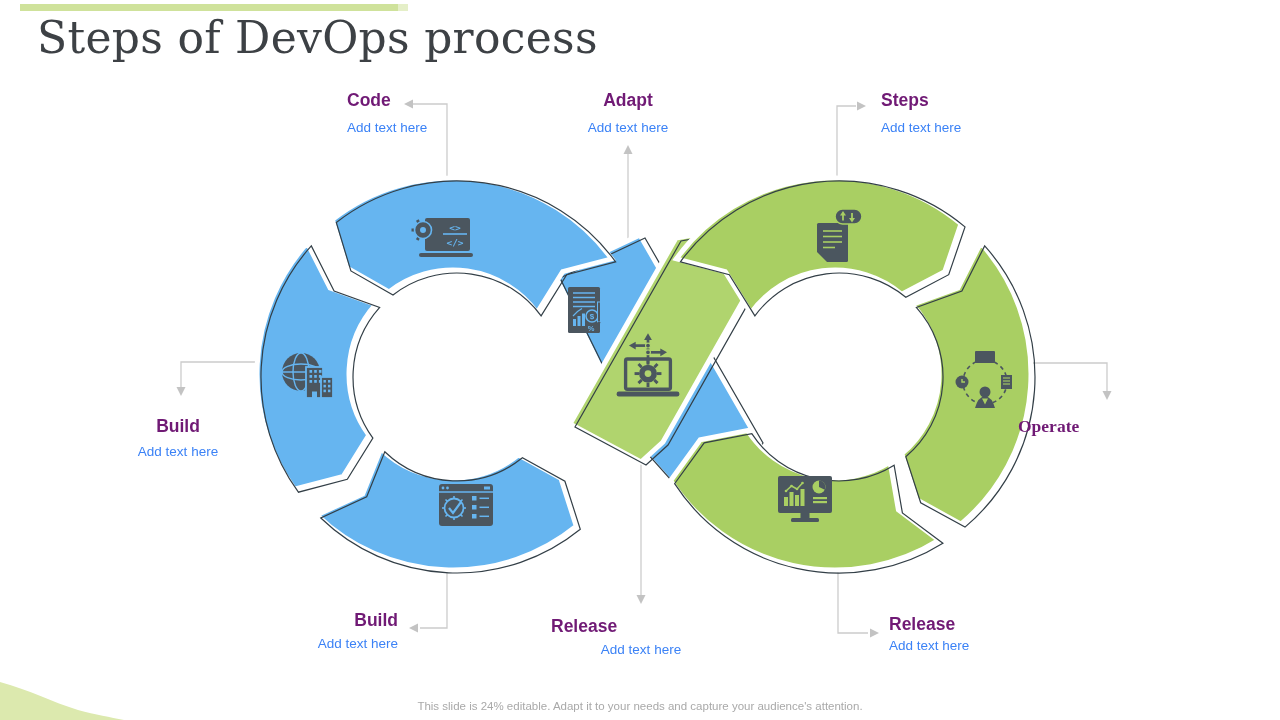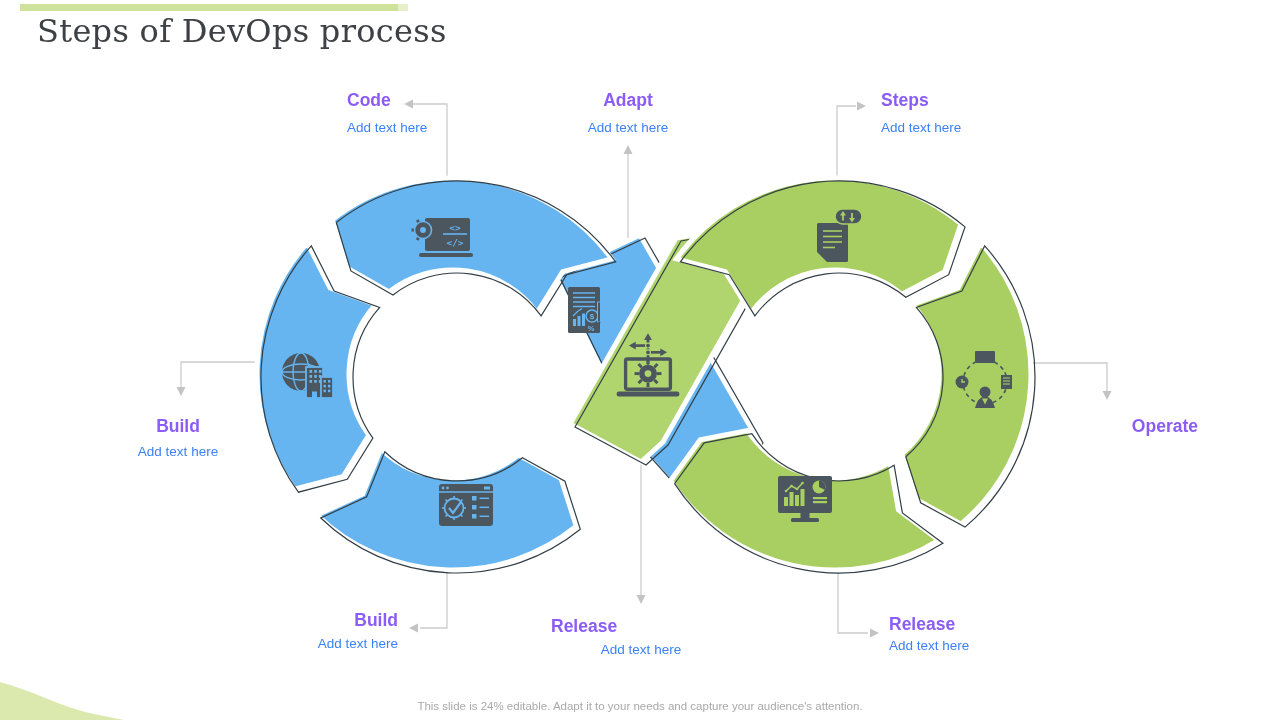--- a/index.html
+++ b/index.html
@@ -1,31 +1,31 @@
 <!DOCTYPE html>
 <html><head>
 <meta charset="utf-8">
 <style>
   html,body{margin:0;padding:0;background:#fff;}
   .slide{position:relative;width:1280px;height:720px;background:#fff;overflow:hidden;
          font-family:"Liberation Sans",sans-serif;}
   .accent-bar{position:absolute;left:20px;top:4px;width:378px;height:7px;background:#cfe29b;}
   .accent-tip{position:absolute;left:398px;top:4px;width:10px;height:7px;background:#e5efc8;}
   .title{position:absolute;left:37px;top:12px;margin:0;font-family:"DejaVu Serif",serif;
-         font-size:32px;font-weight:500;color:#3d4145;letter-spacing:.3px;text-align:right;}
+         font-size:44px;font-weight:500;color:#3d4145;letter-spacing:.3px;text-align:right;}
   #diagram{position:absolute;left:0;top:0;width:1280px;height:720px;}
-  .step-label{position:absolute;font-weight:bold;font-size:17.5px;color:#8b5cf6;}
+  .step-label{position:absolute;font-weight:bold;font-size:17.5px;color:#701a75;}
   .step-sub{position:absolute;font-size:13.5px;color:#3b82f6;}
   .lbl-code{left:347px;top:90px;}           .sub-code{left:347px;top:120px;}
   .lbl-plan{left:538px;width:180px;text-align:center;top:90px;}
   .sub-plan{left:538px;width:180px;text-align:center;top:120px;}
   .lbl-deploy{left:881px;top:90px;}         .sub-deploy{left:881px;top:120px;}
   .lbl-build{left:88px;width:180px;text-align:center;top:416px;}
   .sub-build{left:88px;width:180px;text-align:center;top:444px;}
-  .lbl-operate{left:1018px;width:180px;text-align:right;top:416px;}
+  .lbl-operate{left:1018px;width:180px;text-align:left;top:416px;font-family:Liberation Serif, serif;}
   .lbl-test{left:218px;width:180px;text-align:right;top:610px;}
   .sub-test{left:218px;width:180px;text-align:right;top:636px;}
   .lbl-release{left:551px;width:180px;text-align:left;top:616px;}
   .sub-release{left:551px;width:180px;text-align:center;top:642px;}
   .lbl-monitor{left:889px;top:614px;}       .sub-monitor{left:889px;top:638px;}
   .footer{position:absolute;left:0;right:0;top:700px;text-align:center;
           font-size:11.5px;color:#a9a9a9;}
   .wave{position:absolute;left:0;top:674px;}
 </style>
 </head>

